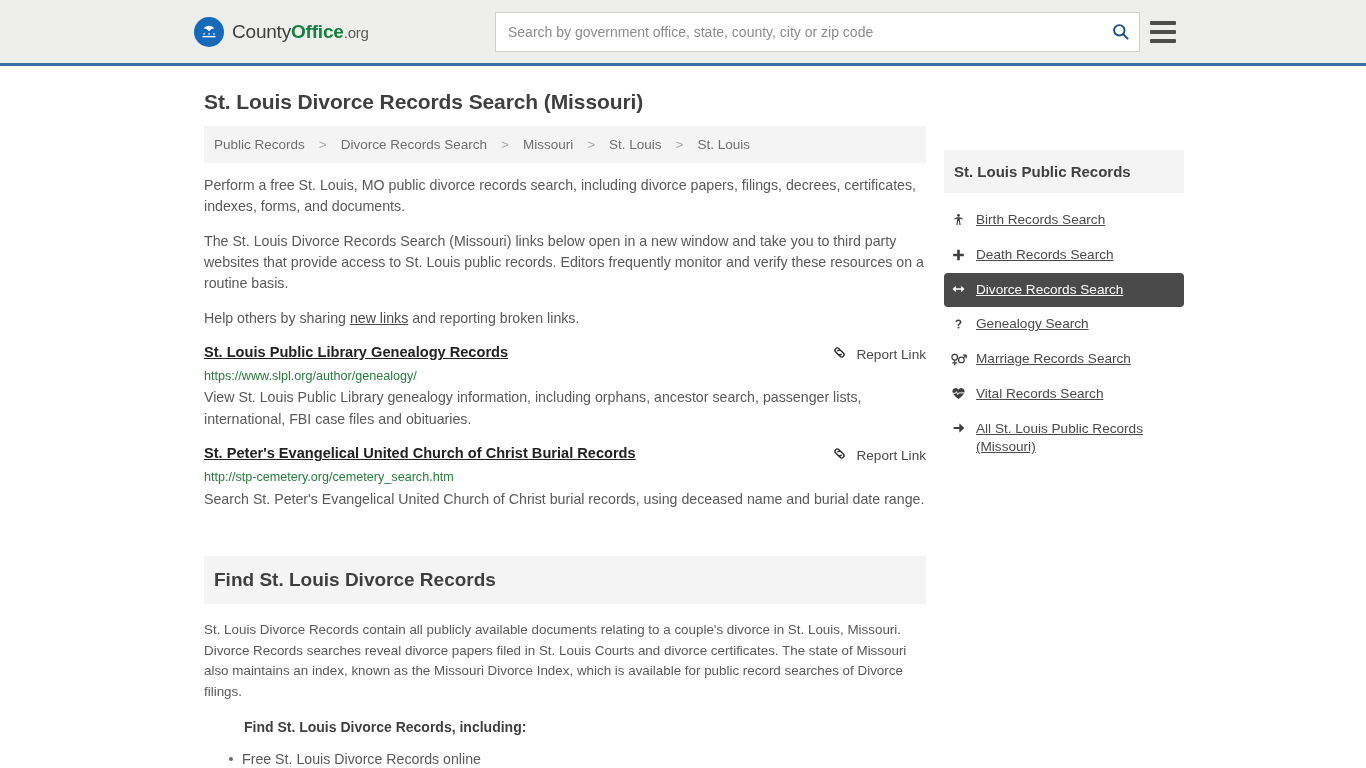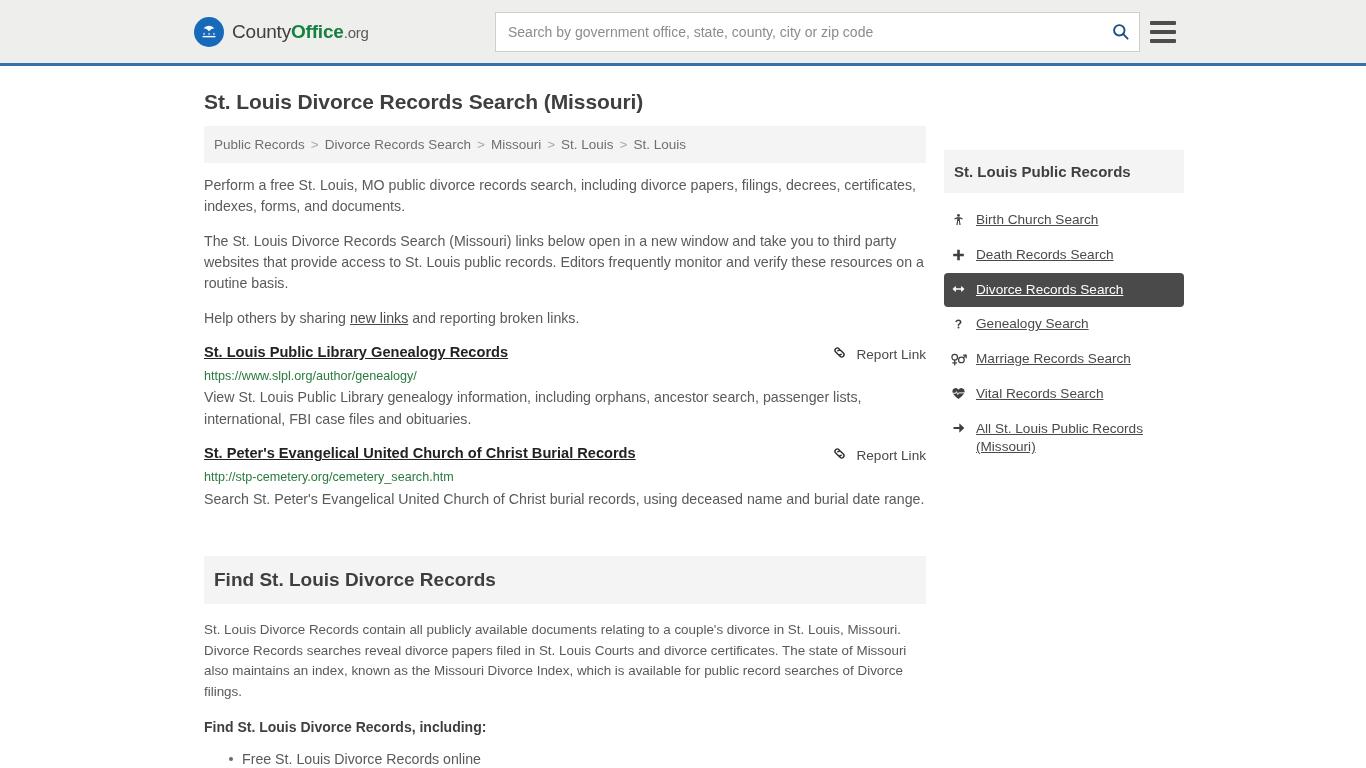--- a/index.html
+++ b/index.html
@@ -116,21 +116,21 @@
   }
 
   .breadcrumb {
     background: #f4f4f4;
     padding: 11px 10px;
     font-size: 13.5px;
     color: #6f6f6f;
     display: flex;
     flex-wrap: wrap;
     align-items: center;
-    gap: 0;
+    gap: 8px;
     margin-bottom: 12px;
   }
   .breadcrumb a {
     color: #6f6f6f;
     text-decoration: none;
   }
   .breadcrumb .sep { color: #a9a9a9; padding: 0 6px; }
 
   p.body-text {
     font-size: 14.2px;
@@ -196,20 +196,21 @@
     font-size: 13.4px;
     line-height: 1.55;
     color: #5a5a5a;
     margin: 0 0 14px 0;
   }
   .section-body p.lead-bold {
     font-weight: bold;
     color: #3f3f3f;
     font-size: 14px;
     margin-bottom: 10px;
+    margin-left: 40px;
   }
   .section-body ul {
     margin: 0;
     padding-left: 38px;
     list-style: none;
   }
   .section-body li {
     font-size: 14.2px;
     line-height: 1.5;
     color: #5a5a5a;
@@ -369,21 +370,21 @@
     <div class="side-col">
       <div class="side-head">St. Louis Public Records</div>
       <div class="side-list" id="sidebar-list">
           <div class="side-item">
             <span class="ico">
               <svg width="13" height="16" viewBox="0 0 24 24" fill="currentColor">
                 <circle cx="12" cy="3.6" r="2.6"></circle>
                 <path d="M12 7 C9 7 6.4 8 4.2 9.4 l0.9 1.8 C6.7 10.3 8.2 9.6 9.6 9.3 L9.6 12 l-1.5 9.4 h2.2 L11.3 14 h1.4 l1 7.4 h2.2 L14.4 12 V9.3 c1.4 0.3 2.9 1 4.5 1.9 l0.9 -1.8 C17.6 8 15 7 12 7 Z"></path>
               </svg>
             </span>
-            <span class="lbl">Birth Church Search</span>
+            <span class="lbl">Birth Records Search</span>
           </div>
           <div class="side-item">
             <span class="ico">
               <svg width="15" height="16" viewBox="0 0 24 24" fill="currentColor">
                 <rect x="9.9" y="3.5" width="4.2" height="17" rx="0.4"></rect>
                 <rect x="3.5" y="9.9" width="17" height="4.2" rx="0.4"></rect>
               </svg>
             </span>
             <span class="lbl">Death Records Search</span>
           </div>

